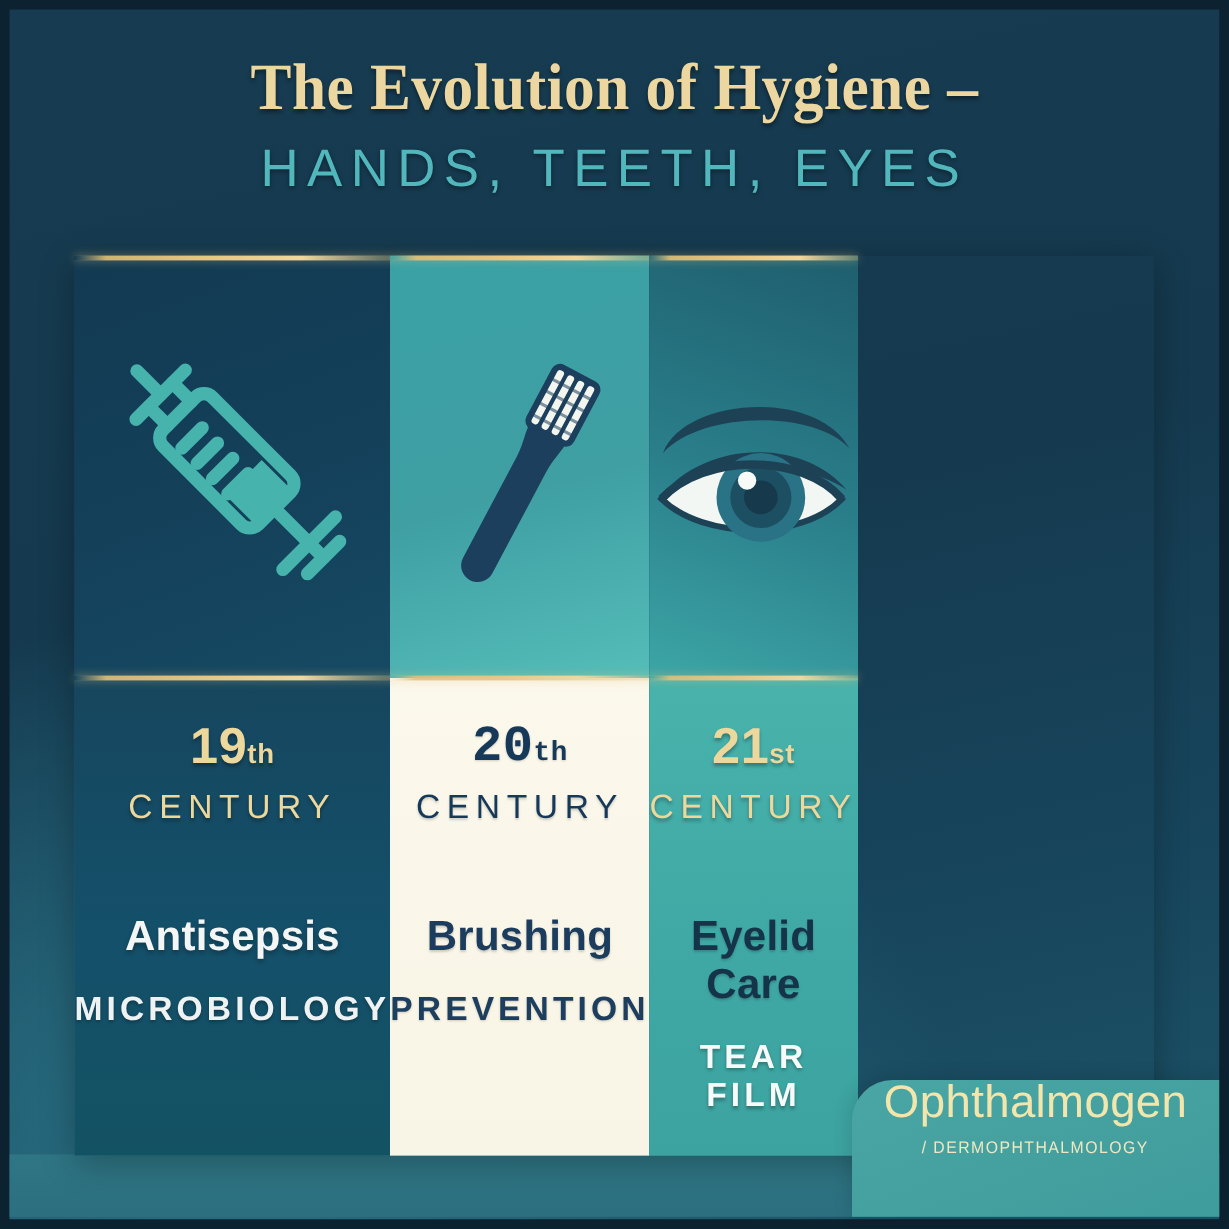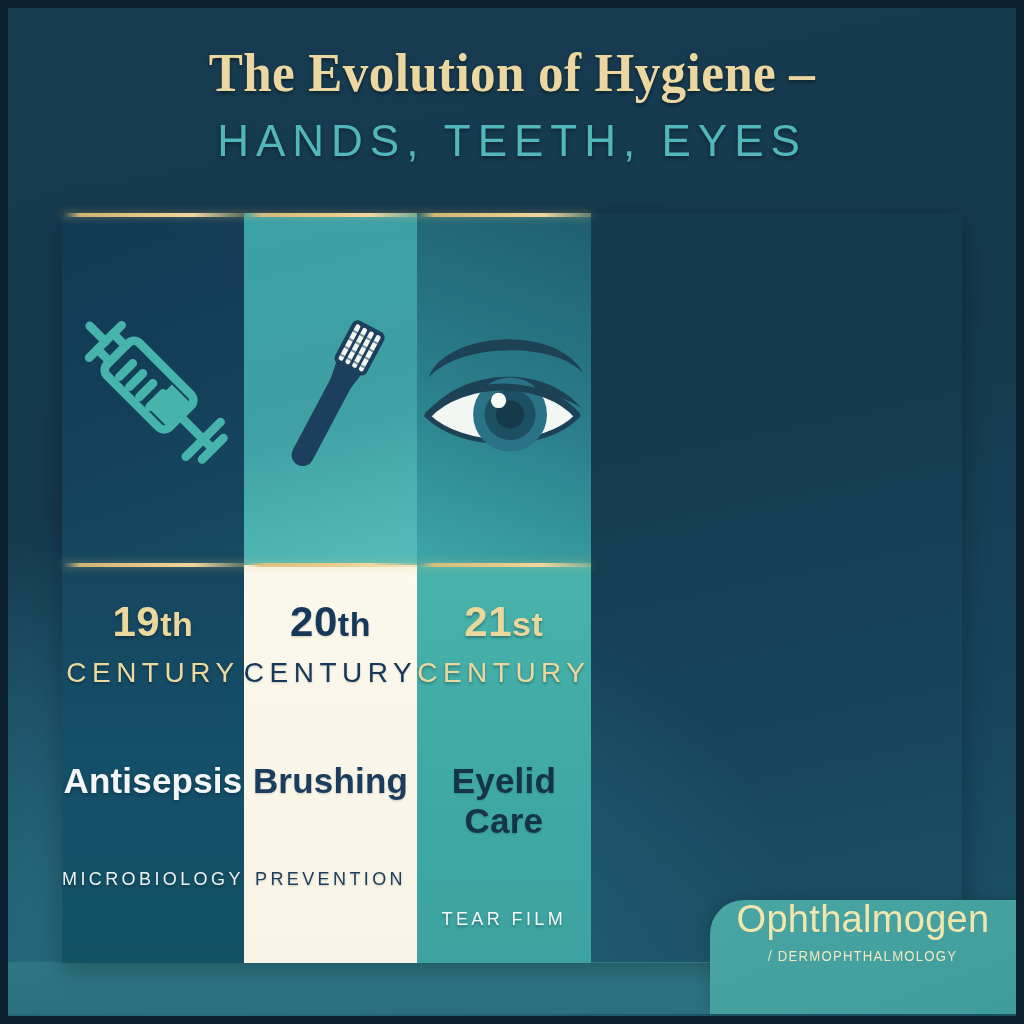--- a/index.html
+++ b/index.html
@@ -134,23 +134,23 @@
   }
 
   
   .era {
     font-size: 42px;
     font-weight: 700;
     line-height: 1;
     letter-spacing: 0.5px;
     text-shadow: 0 2px 3px rgba(0,0,0,0.30);
   }
-  .era .suffix { font-size: 34px; font-weight: 600; }
+  .era .suffix { font-size: 23px; font-weight: 600; }
   .era-gold { color: #ecd79d; }
-  .era-navy { color: #16395a; text-shadow: 0 1px 2px rgba(0,0,0,0.18); }
+  .era-navy { color: #16395a; text-shadow: 0 1px 2px rgba(0,0,0,0.18); font-family: Liberation Mono, monospace; }
 
   .century {
     margin-top: 14px;
     font-size: 28px;
     font-weight: 400;
     letter-spacing: 5.5px;
     text-shadow: 0 2px 3px rgba(0,0,0,0.30);
   }
   .cent-gold { color: #ecd79d; }
   .cent-navy { color: #16395a; text-shadow: 0 1px 2px rgba(0,0,0,0.18); }
@@ -160,23 +160,23 @@
     font-size: 35px;
     font-weight: 700;
     letter-spacing: 0.2px;
     text-shadow: 0 2px 4px rgba(0,0,0,0.30);
   }
   .topic-white { color: #f4f6f6; }
   .topic-navy  { color: #1b3c5c; text-shadow: 0 1px 2px rgba(0,0,0,0.18); }
   .topic-dark  { color: #163449; text-shadow: 0 1px 2px rgba(0,0,0,0.18); }
 
   .tag {
-    margin-top: 68px;
-    font-size: 18px;
-    font-weight: 400;
+    margin-top: 24px;
+    font-size: 28px;
+    font-weight: 700;
     letter-spacing: 3.4px;
     text-shadow: 0 2px 3px rgba(0,0,0,0.30);
   }
   .tag-white { color: #eef2f2; }
   .tag-navy  { color: #1d3e5e; text-shadow: 0 1px 2px rgba(0,0,0,0.18); }
   .tag-light { color: #f6faf8; }
 
   
   .logo {
     position: absolute;

